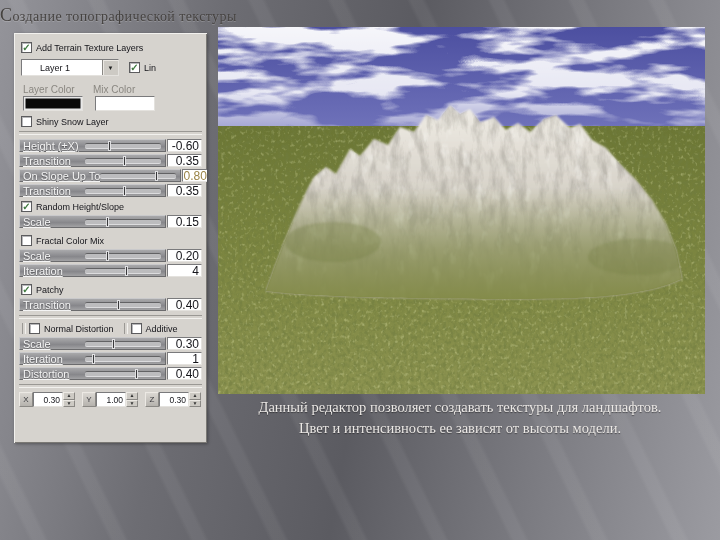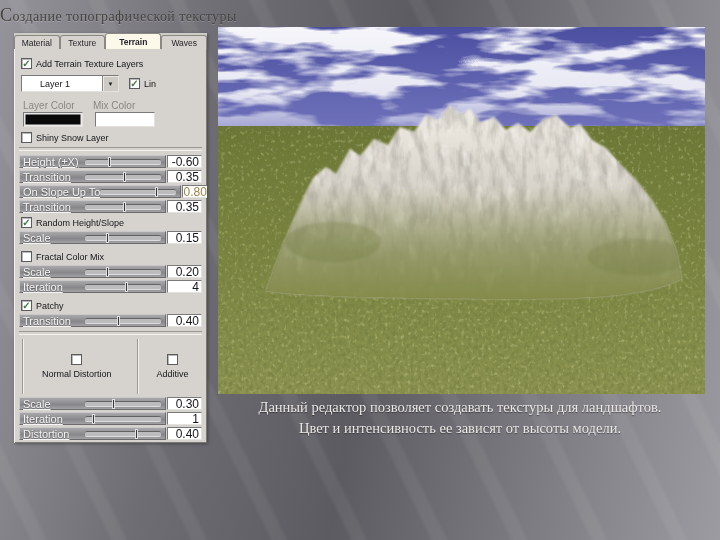--- a/index.html
+++ b/index.html
@@ -50,21 +50,21 @@
   .strack{position:relative;width:76px;height:4px;margin-right:4px;background:#bcbcbe;
     border-radius:2px;border-top:1px solid #626264;border-bottom:1px solid #dcdcde;flex:0 0 auto;}
   .sthumb{position:absolute;top:-3px;width:3px;height:10px;background:#39393b;border:1px solid #e0e0e2;box-sizing:border-box;}
   .sval{box-sizing:border-box;width:35px;margin-left:1px;background:#fff;
     border:1px solid;border-color:#7a7a7c #e4e2de #e4e2de #7a7a7c;
     display:flex;align-items:center;justify-content:flex-end;padding-right:2px;font-size:12px;}
   .sval.gold{color:#9a8446;}
   .groove{height:2px;border-top:1px solid #9a9894;border-bottom:1px solid #f2f1ee;margin:4px 0;}
   .vline{width:2px;align-self:stretch;border-left:1px solid #9a9894;border-right:1px solid #f2f1ee;margin:0 3px;}
   .pairrow{display:flex;align-items:center;margin:3px 0;}
-  .pairrow .cbrow{margin:15px;flex-direction:column;}
+  .pairrow .cbrow{margin:0;}
   
   .xyz{display:flex;gap:7px;margin-top:3px;}
   .axis{display:flex;height:15px;}
   .axis-btn{box-sizing:border-box;width:14px;background:linear-gradient(#dad7d2,#b5b2ad);
     border:1px solid;border-color:#ece9e4 #8a8884 #8a8884 #ece9e4;
     display:flex;align-items:center;justify-content:center;font-size:8px;color:#3a3a3e;}
   .axis-val{box-sizing:border-box;width:30px;background:#fff;border:1px solid;border-color:#7a7a7c #e4e2de #e4e2de #7a7a7c;
     display:flex;align-items:center;justify-content:flex-end;padding-right:2px;font-size:8.5px;}
   .spin{width:12px;display:flex;flex-direction:column;}
   .spin span{flex:1;background:#cdcac4;border:1px solid;border-color:#ece9e4 #8a8884 #8a8884 #ece9e4;
@@ -77,26 +77,20 @@
     text-shadow:0 1px 1px rgba(0,0,0,.45);}
 </style>
 </head>
 <body>
 
 <div class="slide">
 
   <div class="slide-title">Создание топографической текстуры</div>
 
   <div class="panel">
-    <div class="tabs">
-      <div class="tab">Material</div>
-      <div class="tab">Texture</div>
-      <div class="tab active">Terrain</div>
-      <div class="tab">Waves</div>
-    </div>
     <div class="pbody">
 
       <div class="cbrow">
         <span class="cb">✓</span>
         <span>Add Terrain Texture Layers</span>
       </div>
 
       <div class="comborow">
         <div class="combo">
           <span>Layer 1</span>

